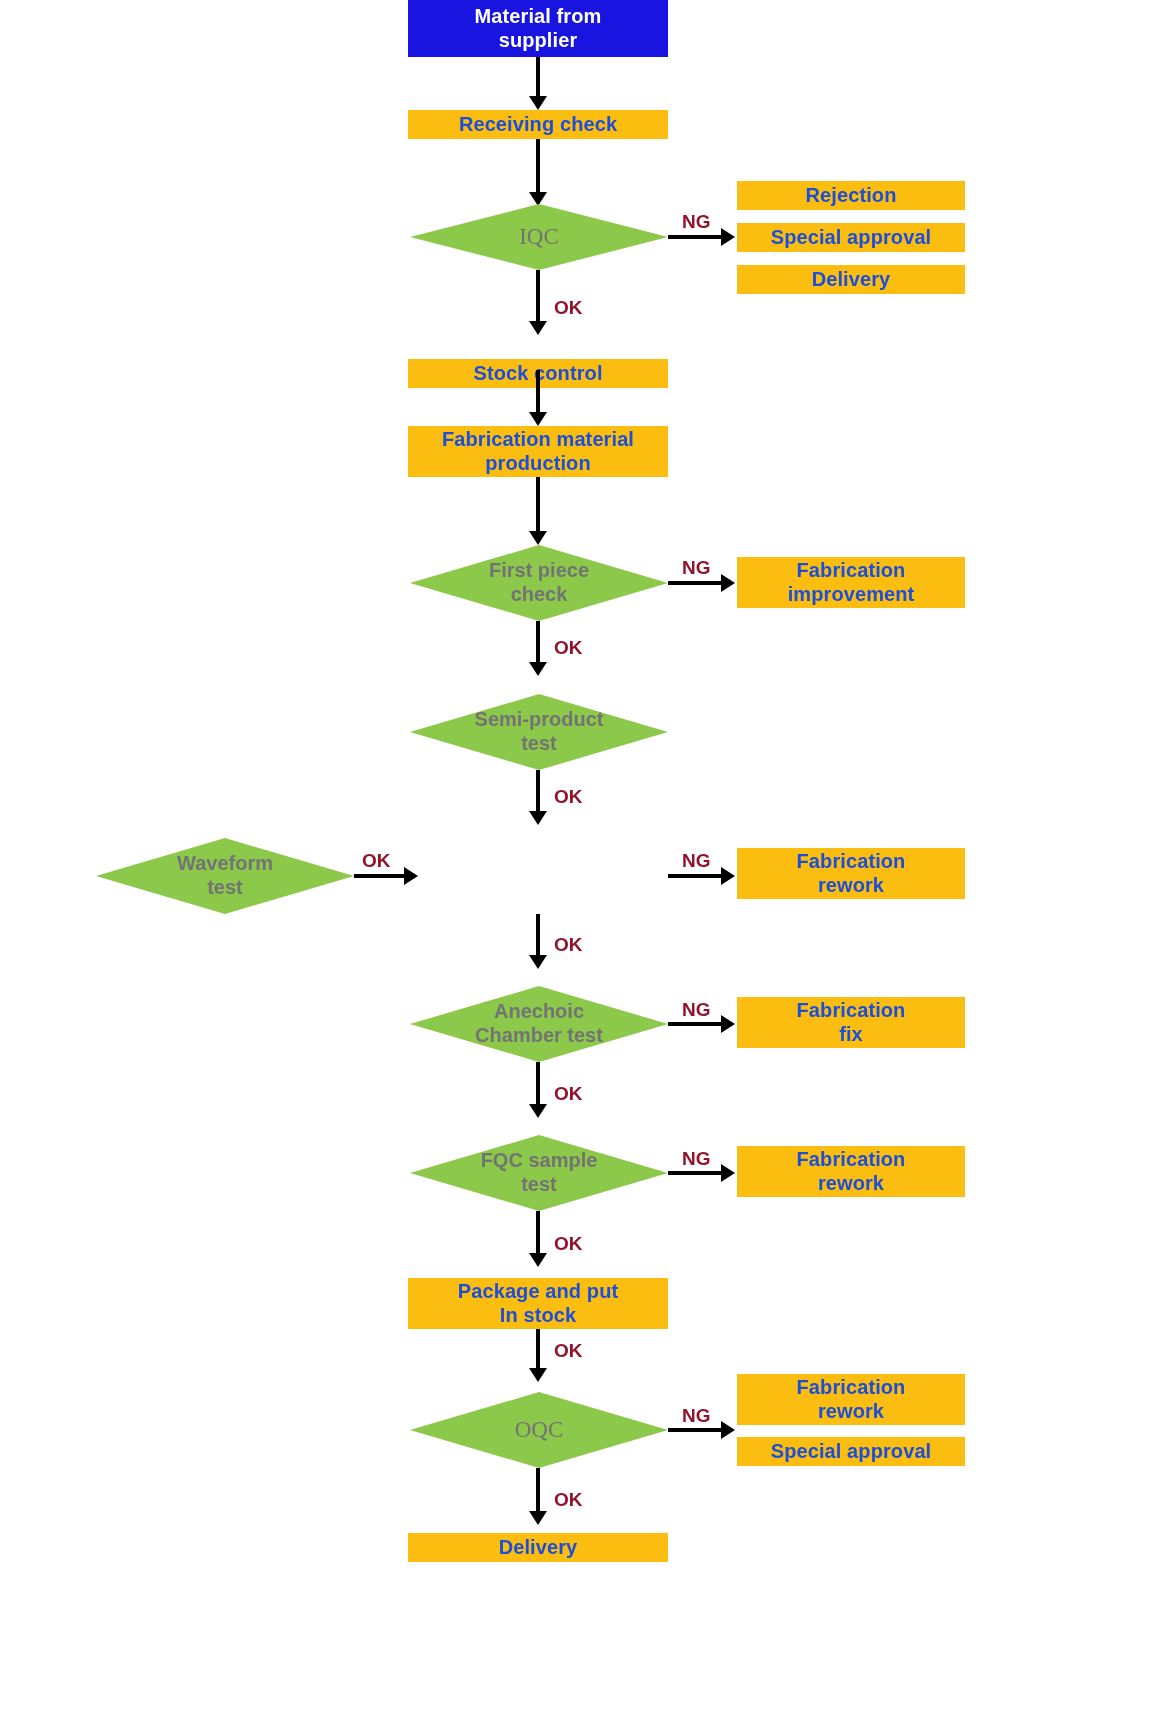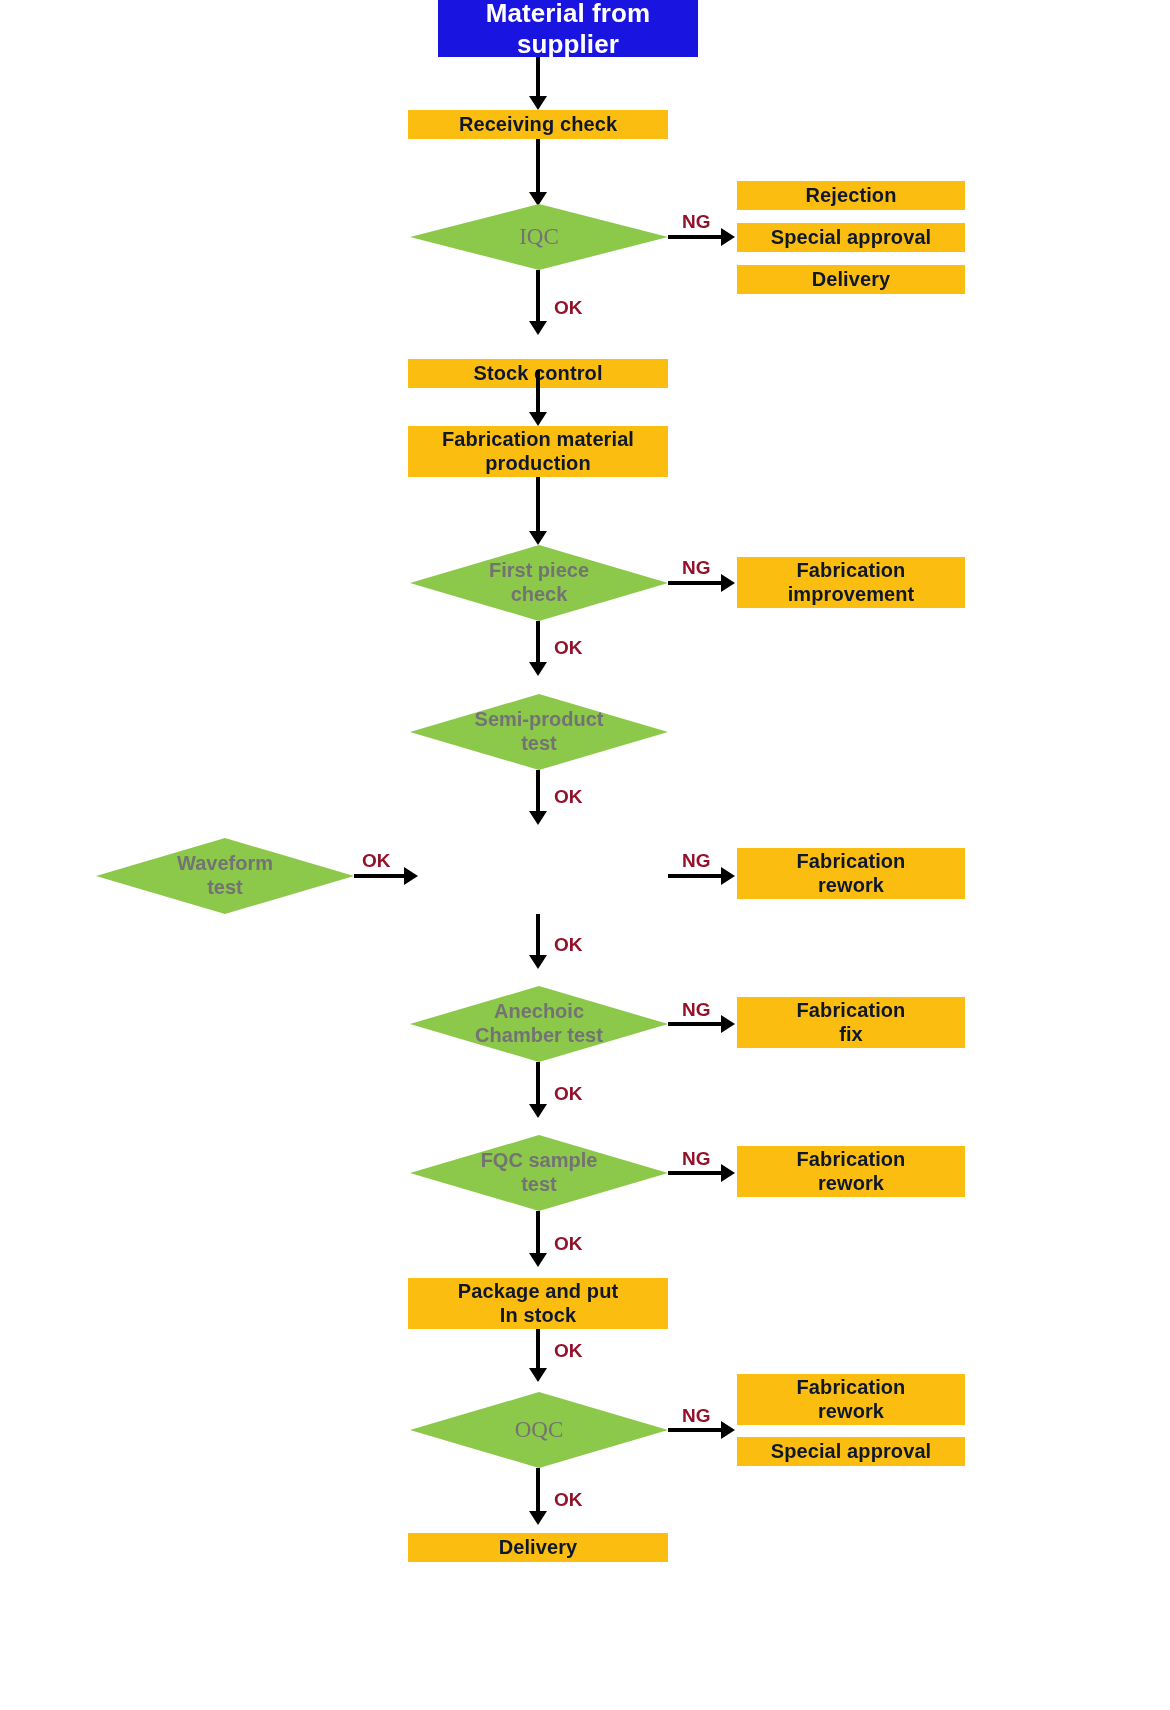--- a/index.html
+++ b/index.html
@@ -7,23 +7,23 @@
     width:1170px;height:1710px;position:relative;overflow:hidden;
     font-family:"Liberation Sans","DejaVu Sans",sans-serif;
   }
   #canvas{position:absolute;left:0;top:0;width:1170px;height:1710px;}
 
   
   .node{position:absolute;box-sizing:border-box;display:flex;
         align-items:center;justify-content:center;text-align:center;
         line-height:1.18;}
 
-  .box{background:#FBBE10;color:#0f172a;font-size:20px;font-weight:700;
+  .box{background:#FBBE10;color:#1d4ed8;font-size:20px;font-weight:700;
        letter-spacing:.1px;}
-  .box.start{background:#1A14E0;color:#ffffff;font-size:26px;margin-left:30px;}
+  .box.start{background:#1A14E0;color:#ffffff;font-size:20px;}
 
   .diamond{background:transparent;color:#737373;font-size:20px;font-weight:700;}
   .diamond .dshape{position:absolute;left:0;top:0;width:100%;height:100%;
       background:#8CC84A;
       -webkit-clip-path:polygon(50% 0,100% 50%,50% 100%,0 50%);
       clip-path:polygon(50% 0,100% 50%,50% 100%,0 50%);}
   .diamond .dlabel{position:relative;z-index:2;padding:0 8px;}
   .diamond.serif .dlabel{font-family:"Liberation Serif","DejaVu Serif",serif;
       font-weight:400;font-size:23px;}
 

